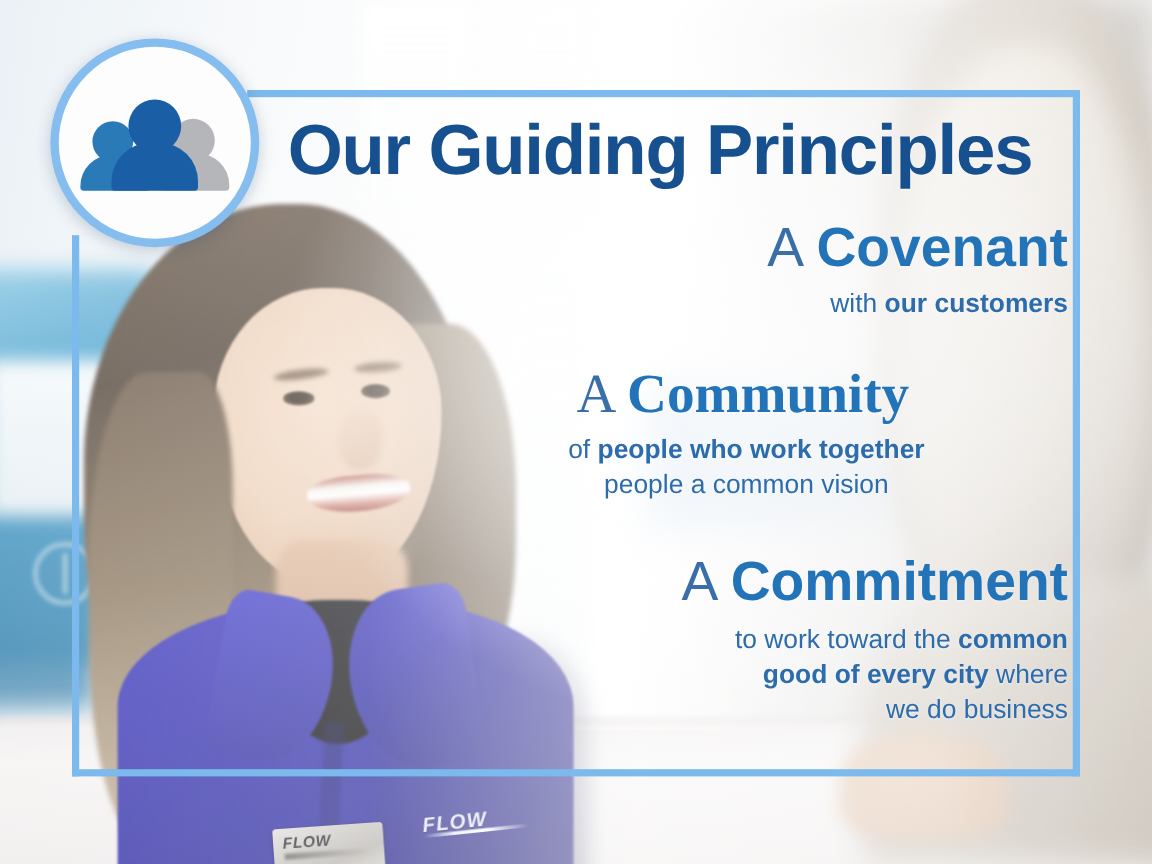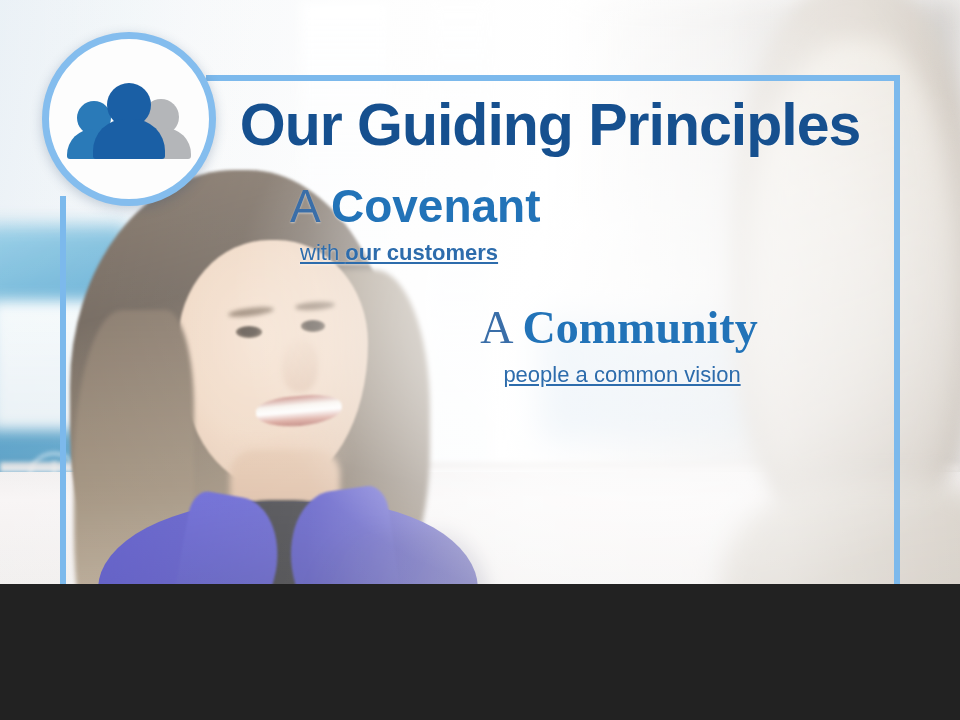--- a/index.html
+++ b/index.html
@@ -1,17 +1,17 @@
 <!DOCTYPE html>
 <html><head>
 <meta charset="utf-8">
 <style>
   html,body{margin:0;padding:0;background:#222;}
   .stage{
-    position:relative;width:960px;height:584px;overflow:hidden;
+    position:relative;width:960px;height:720px;overflow:hidden;
     font-family:"Liberation Sans", sans-serif;
     background:#eceef0;
   }
 
   
   .photo{position:absolute;inset:0;overflow:hidden;}
 
   
   .bg-base{
     position:absolute;inset:0;
@@ -284,25 +284,24 @@
   .principle{margin-bottom:6px;}
   .p-title{
     font-size:46px;line-height:1.08;color:#2c6cad;
     text-shadow:0 1px 2px rgba(255,255,255,.5);
   }
   .p-title .art{font-weight:normal;color:#3a6ea8;}
   .p-title .word{font-weight:bold;color:#2273b8;}
   .p-sub{
     font-size:22px;line-height:1.32;color:#2d6cac;font-weight:normal;
     text-shadow:0 1px 2px rgba(255,255,255,.5);
-    text-decoration:underline;
   }
   .p-sub b{font-weight:bold;}
 
-  .p1{text-align:left;}
+  .p1{text-align:right;}
   .p1 .p-title{margin-left:-10px;}
   .p1 .p-sub{margin-top:6px;}
 
   .p2{text-align:center;margin-top:36px;}
   .p2 .p-title{margin-left:48px;font-family:Liberation Serif, serif;}
   .p2 .p-sub{margin-top:8px;margin-left:54px;}
 
   .p3{text-align:right;margin-top:42px;}
   .p3 .p-title{}
   .p3 .p-sub{margin-top:8px;}
@@ -402,19 +401,31 @@
           <div><span>with </span><b>our customers</b></div>
         </div>
     </div>
 
     <div class="principle p2">
       <div class="p-title">
         <span class="art">A</span>
         <span class="word">Community</span>
       </div>
       <div class="p-sub">
+          <div><span>of </span><b>people who work together</b></div>
           <div><span>people a common vision</span></div>
         </div>
     </div>
 
+    <div class="principle p3">
+      <div class="p-title">
+        <span class="art">A</span>
+        <span class="word">Commitment</span>
+      </div>
+      <div class="p-sub">
+          <div><span>to work toward the </span><b>common</b></div>
+          <div><b>good of every city</b><span> where</span></div>
+          <div><span>we do business</span></div>
+        </div>
+    </div>
 
   </div>
 </div>
 
 </body></html>

